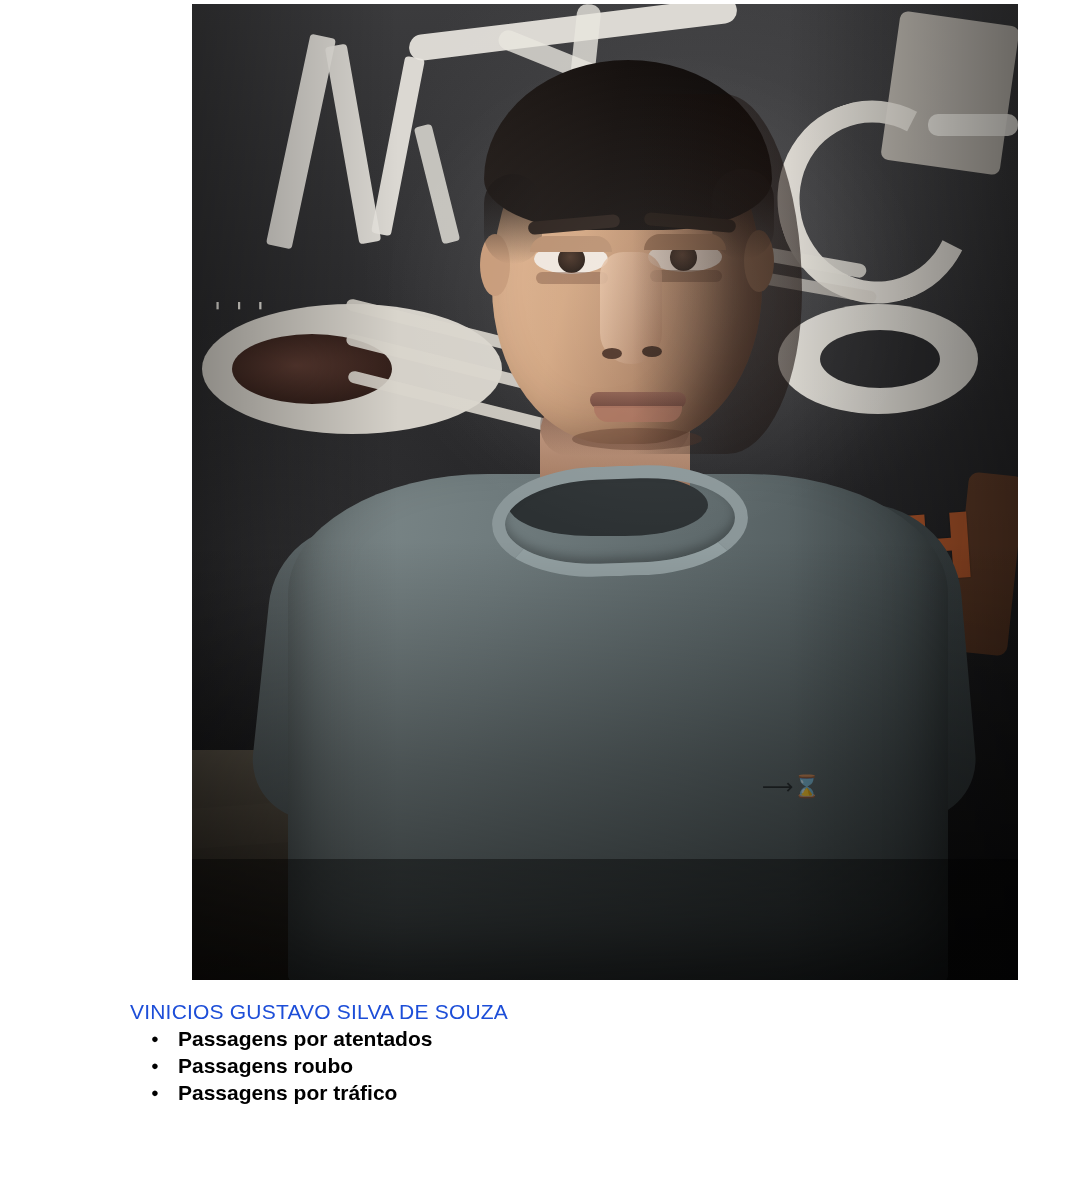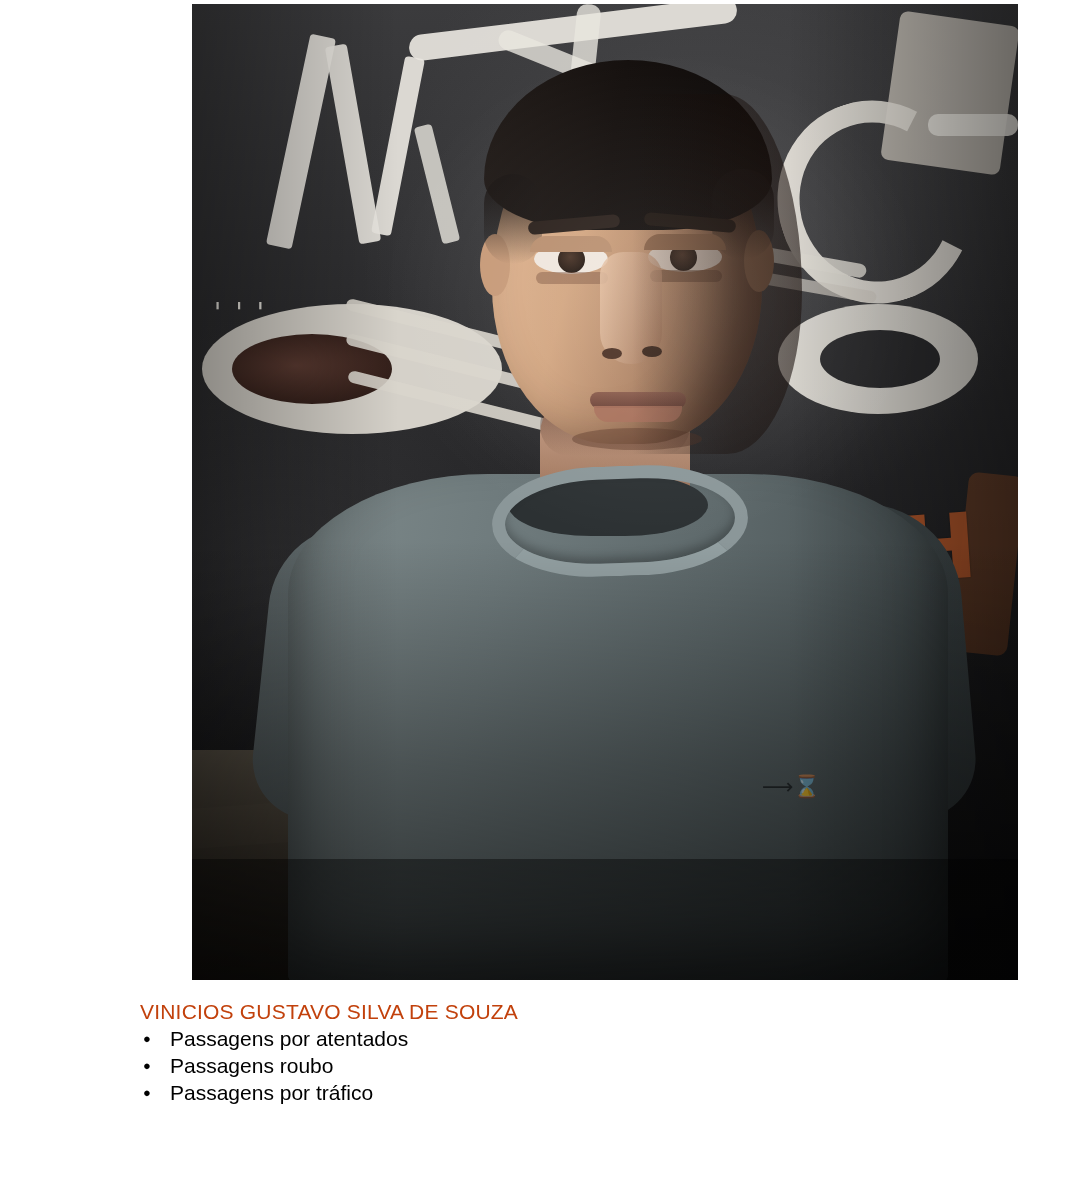--- a/index.html
+++ b/index.html
@@ -246,41 +246,42 @@
 
   .face-shadow {
     position:absolute; left: 440px; top: 90px; width: 170px; height: 360px;
     background: linear-gradient(90deg, rgba(20,10,6,0) 0%, rgba(20,10,6,.45) 60%, rgba(20,10,6,.62) 100%);
     border-radius: 0 46% 44% 0 / 0 55% 45% 0;
   }
 
   
   .caption {
     position: absolute;
-    left: 140px;
+    left: 130px;
     top: 1000px;
     font-size: 21px;
     letter-spacing: .2px;
-    color: #c2410c;
+    color: #1d4ed8;
   }
   ul.bullets {
     position: absolute;
     left: 130px;
     top: 1026px;
     margin: 0;
     padding-left: 40px;
     list-style: none;
     font-size: 21px;
     color: #000;
   }
   ul.bullets li {
     position: relative;
     height: 26px;
     line-height: 26px;
-    margin: 0 0 1px 0;
+    margin: 0 0 1px 8px;
+    font-weight: bold;
   }
   ul.bullets li::before {
     content: "\25CF";
     position: absolute;
     left: -27px;
     top: 0;
     font-size: 13px;
     line-height: 26px;
     color: #000;
   }

